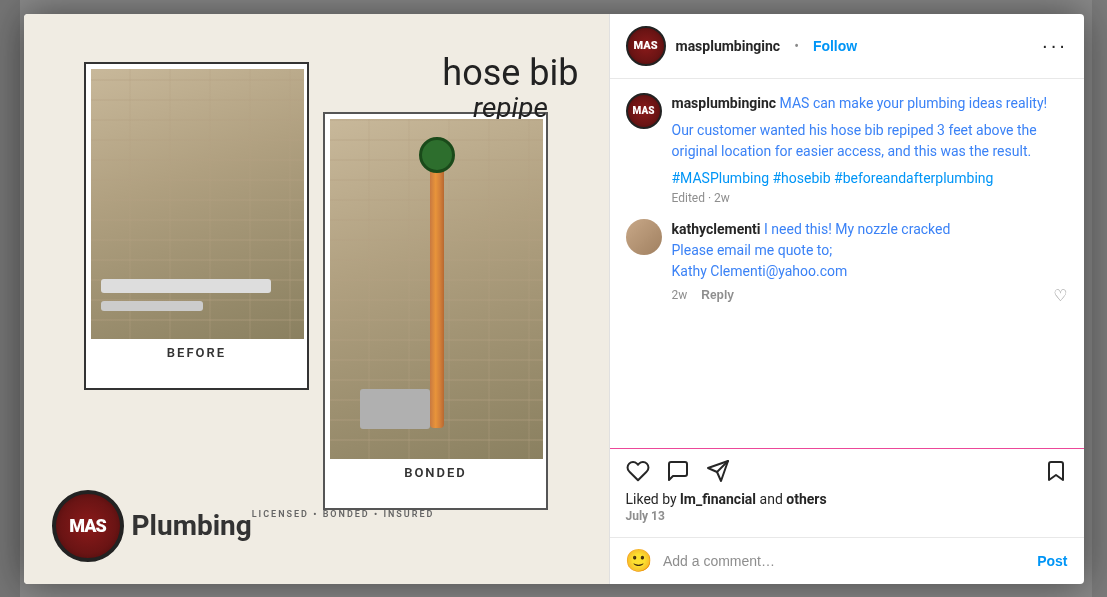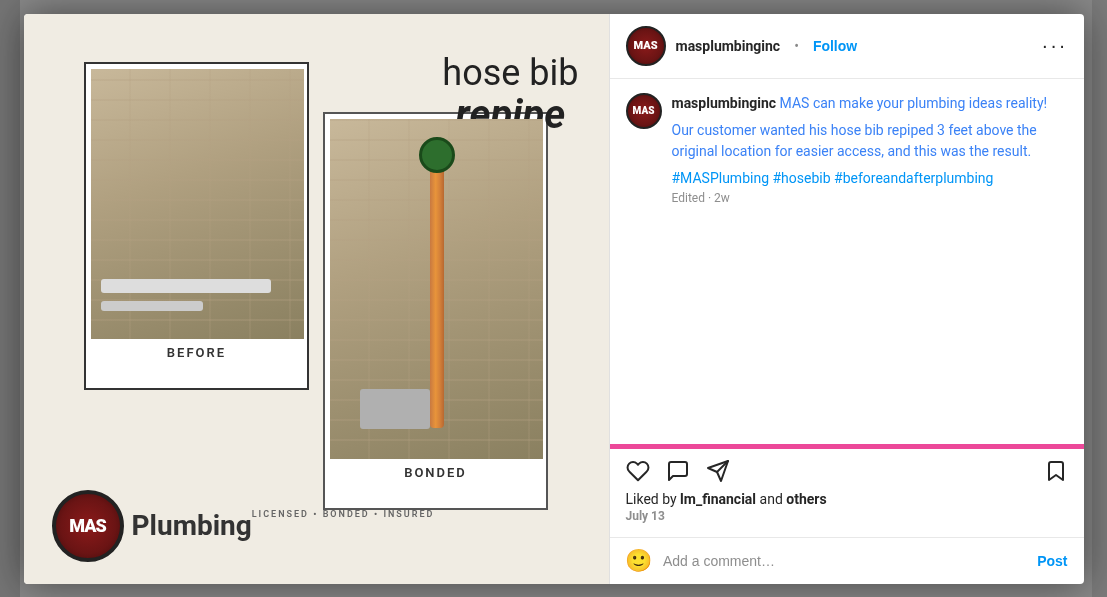--- a/index.html
+++ b/index.html
@@ -48,23 +48,23 @@
       text-align: center;
       line-height: 1.1;
     }
     .post-title-normal {
       font-size: 36px;
       font-weight: 400;
       color: #222;
       display: block;
     }
     .post-title-italic {
-      font-size: 40px;
+      font-size: 28px;
       font-style: italic;
-      font-weight: 700;
+      font-weight: 400;
       color: #222;
       display: block;
     }
     .images-row {
       display: flex;
       gap: 14px;
       align-items: flex-start;
       margin-top: 20px;
     }
     .before-container {
@@ -289,21 +289,21 @@
     .reply-avatar {
       width: 36px;
       height: 36px;
       border-radius: 50%;
       background: linear-gradient(135deg, #c8a888 0%, #a08060 100%);
       flex-shrink: 0;
     }
     
     .actions-bar {
       padding: 10px 16px 6px;
-      border-top: 5px solid #ec4899;
+      border-top: 1px solid #ec4899;
     }
     .action-icons {
       display: flex;
       gap: 16px;
       align-items: center;
       margin-bottom: 8px;
     }
     .action-icon-btn {
       background: none;
       border: none;
@@ -526,20 +526,31 @@
             <div style="margin-top:6px;">
               <span class="comment-text">Our customer wanted his hose bib repiped 3 feet above the original location for easier access, and this was the result.</span>
             </div>
             <div style="margin-top:6px;">
               <span class="comment-tags">#MASPlumbing #hosebib #beforeandafterplumbing</span>
             </div>
             <div class="comment-edited">Edited · 2w</div>
           </div>
         </div>
 
+        <div class="comment-row">
+          <div class="reply-avatar"></div>
+          <div class="comment-body">
+            <span class="comment-username">kathyclementi</span><span class="comment-text"> I need this! My nozzle cracked<br>Please email me quote to;<br>Kathy Clementi@yahoo.com</span>
+            <div class="comment-reply-row">
+              <span class="comment-time">2w</span>
+              <button class="comment-reply-btn">Reply</button>
+              <span class="heart-icon-comment">♡</span>
+            </div>
+          </div>
+        </div>
 
       </div>
 
       <div class="actions-bar">
         <div class="action-icons">
           <button class="action-icon-btn">
             <svg width="24" height="24" viewBox="0 0 24 24" fill="none" stroke="#262626" stroke-width="2" stroke-linecap="round" stroke-linejoin="round">
               <path d="M20.84 4.61a5.5 5.5 0 0 0-7.78 0L12 5.67l-1.06-1.06a5.5 5.5 0 0 0-7.78 7.78l1.06 1.06L12 21.23l7.78-7.78 1.06-1.06a5.5 5.5 0 0 0 0-7.78z"></path>
             </svg>
           </button>

